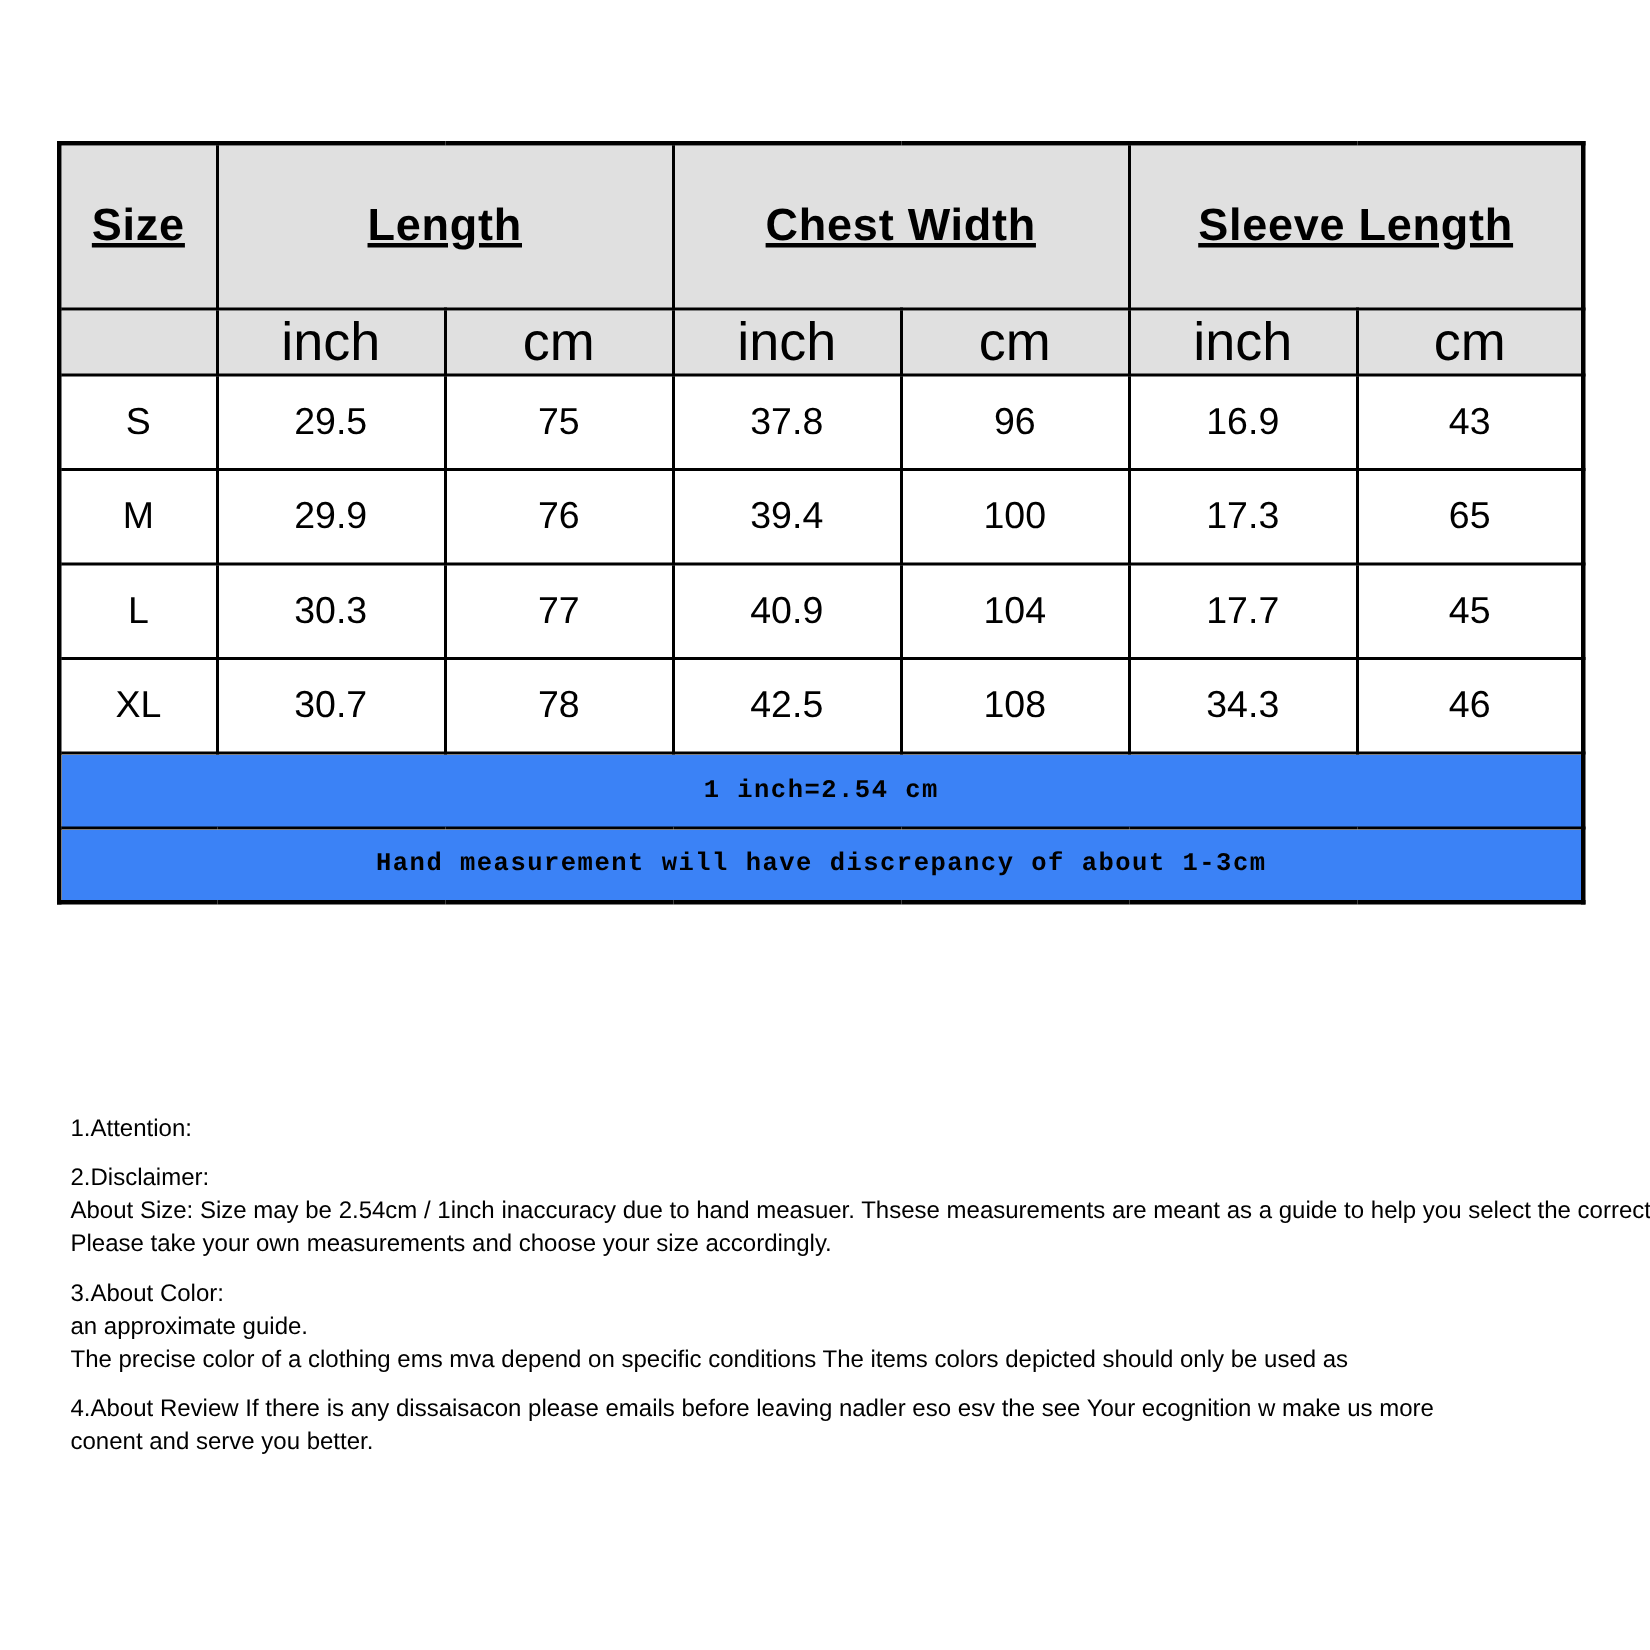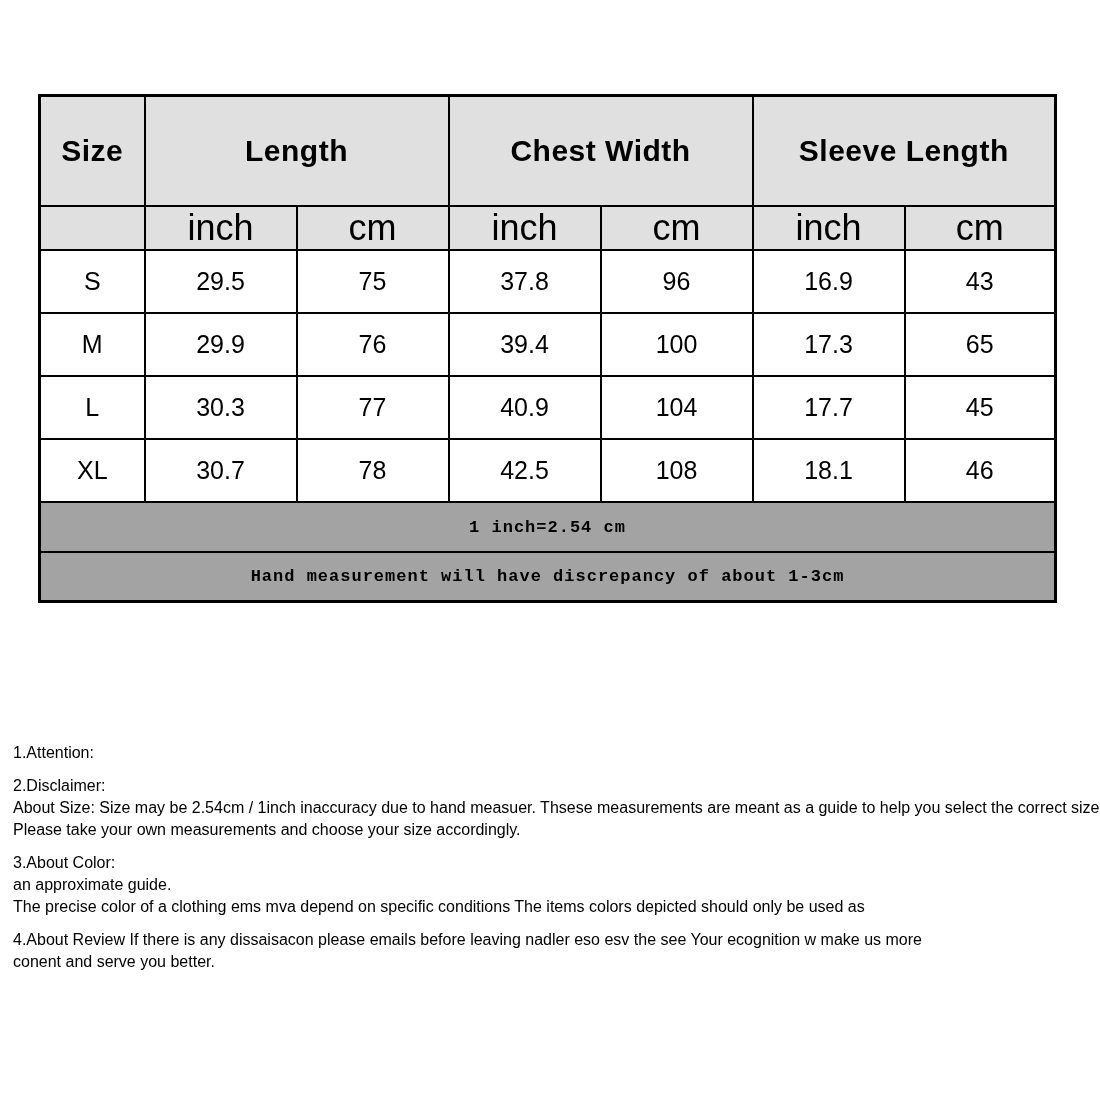--- a/index.html
+++ b/index.html
@@ -30,34 +30,35 @@
     vertical-align: middle;
     padding: 0;
     overflow: hidden;
   }
   .head-row th {
     height: 108px;
     background: #e0e0e0;
     font-size: 30px;
     font-weight: bold;
     letter-spacing: 0.5px;
+    text-decoration: underline;
   }
   .unit-row td {
     height: 38px;
     background: #e0e0e0;
     font-size: 36px;
     font-weight: normal;
   }
   .data-row td {
     height: 61px;
     background: #ffffff;
     font-size: 25px;
   }
   .foot-row td {
-    background: #a3a3a3;
+    background: #3b82f6;
     font-family: "Liberation Mono", "DejaVu Sans Mono", monospace;
     font-weight: 600;
   }
   .foot-row.inch-note td {
     height: 48px;
     font-size: 17px;
     letter-spacing: 1px;
   }
   .foot-row.hand-note td {
     height: 47px;
@@ -70,20 +71,21 @@
     top: 742px;
     width: 1085px;
     font-size: 16px;
     line-height: 22px;
   }
   .note-para {
     margin: 0 0 11px 0;
   }
   .note-line {
     white-space: nowrap;
+    margin-left: 34px;
   }
 </style>
 </head>
 <body>
 
 <table class="size-table">
   <colgroup>
     <col style="width:105px">
     <col style="width:152px">
       <col style="width:152px">
@@ -134,21 +136,21 @@
       <td>104</td>
       <td>17.7</td>
       <td>45</td>
     </tr>
     <tr class="data-row">
       <td>XL</td>
       <td>30.7</td>
       <td>78</td>
       <td>42.5</td>
       <td>108</td>
-      <td>18.1</td>
+      <td>34.3</td>
       <td>46</td>
     </tr>
     <tr class="foot-row inch-note">
       <td colspan="7">1 inch=2.54 cm</td>
     </tr>
     <tr class="foot-row hand-note">
       <td colspan="7">Hand measurement will have discrepancy of about 1-3cm</td>
     </tr>
   </tbody>
 </table>

